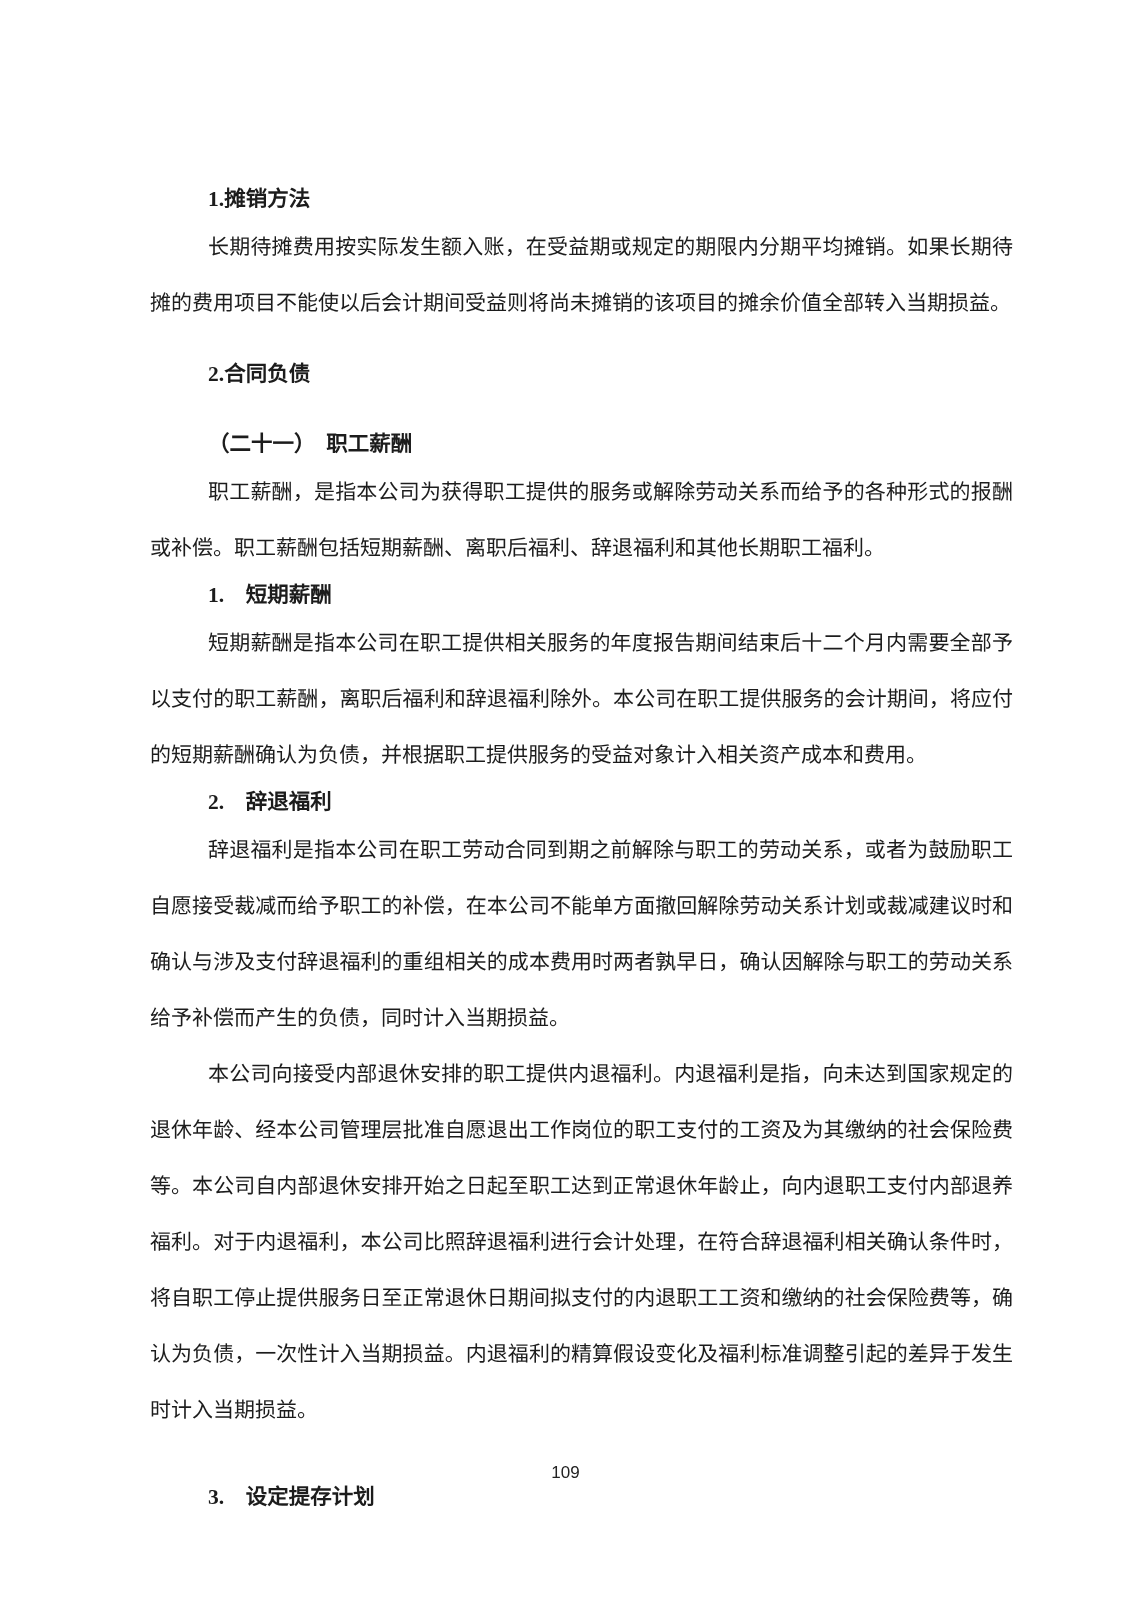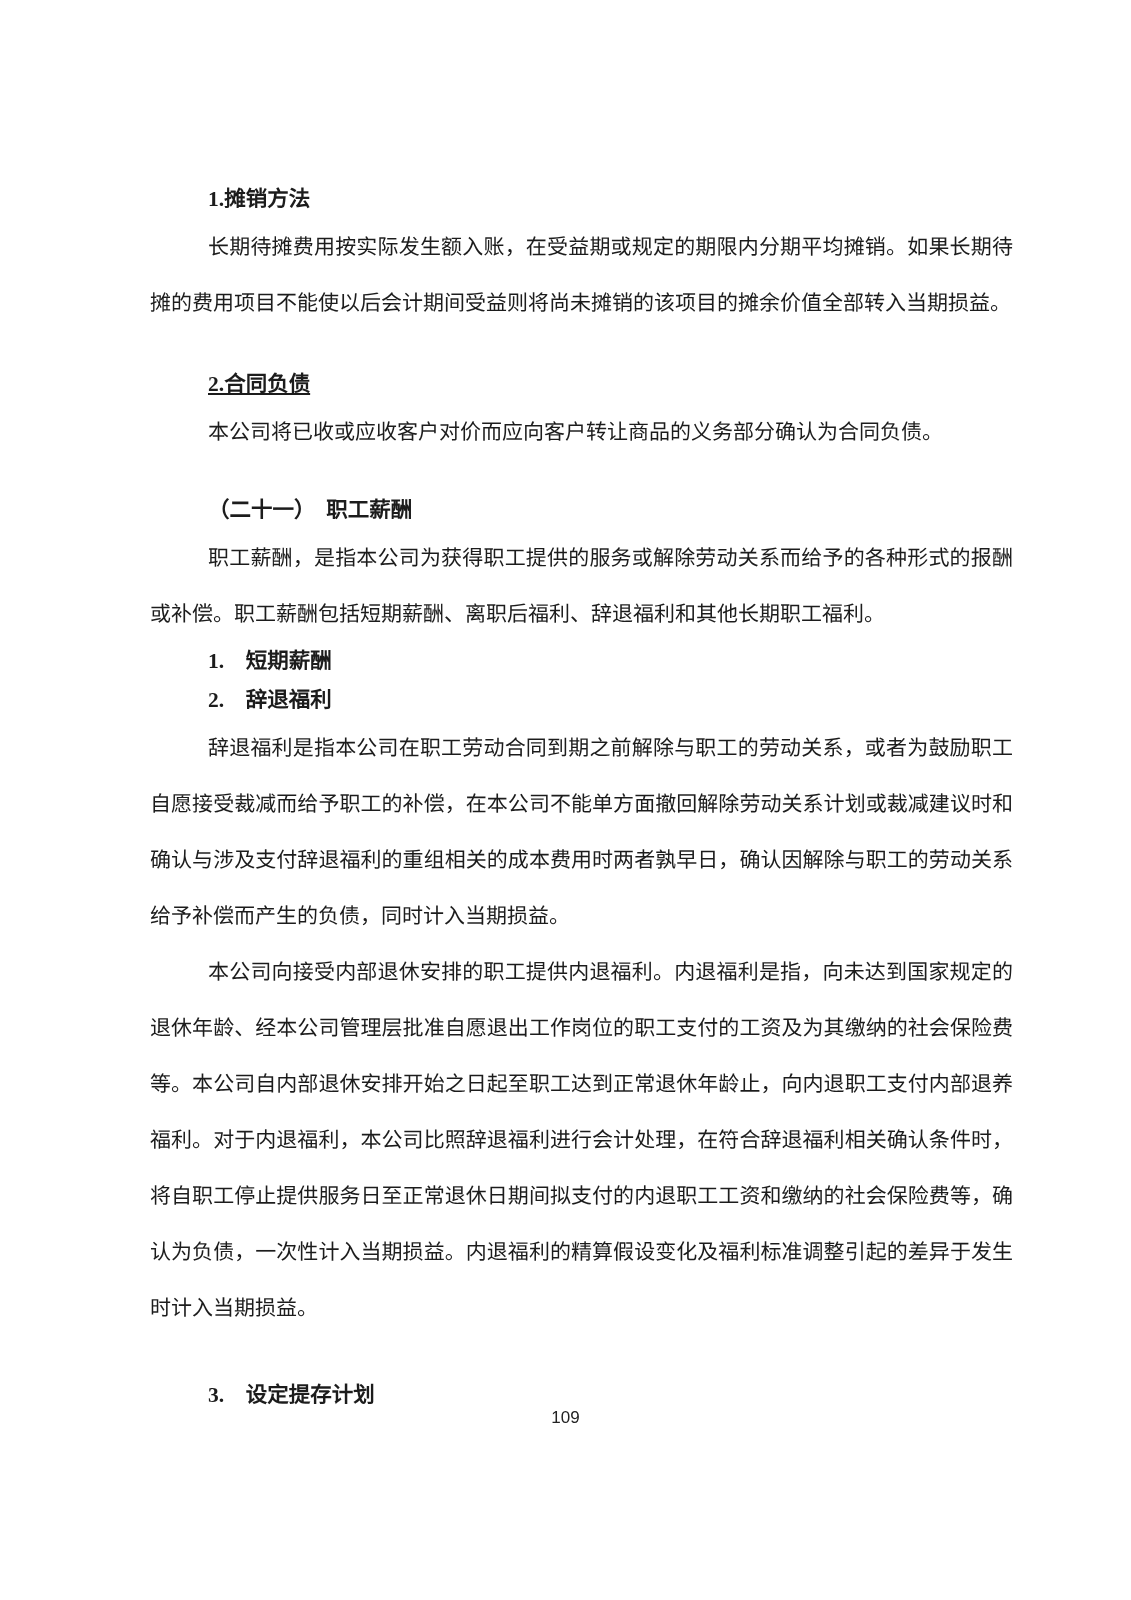--- a/index.html
+++ b/index.html
@@ -23,50 +23,50 @@
     line-height: 39px;
     text-indent: 58px;
     white-space: pre-wrap;
   }
   .p {
     font-size: 21px;
     line-height: 56px;
     text-align: justify;
     text-indent: 58px;
   }
-  .gap-a { margin-top: 34px; text-decoration: underline; }  
+  .gap-a { margin-top: 24px; }  
   .gap-b { margin-top: 31px; }  
   .gap-c { }  
   .gap-d { margin-top: 40px; }  
   .page-num {
     position: absolute;
-    top: 1408px;
+    top: 1463px;
     left: 0;
     width: 100%;
     text-align: center;
     font-family: "Liberation Sans", "DejaVu Sans", sans-serif;
     font-size: 17px;
     color: #222222;
   }
 </style>
 </head>
 <body>
 
 <div class="doc">
 
   <h3 class="h">1.摊销方法</h3>
   <p class="p">长期待摊费用按实际发生额入账，在受益期或规定的期限内分期平均摊销。如果长期待摊的费用项目不能使以后会计期间受益则将尚未摊销的该项目的摊余价值全部转入当期损益。</p>
 
   <h3 class="h gap-a">2.合同负债</h3>
-  <p class="p">本公司将已收或应收客户对价而应向客户转让商品的义务部分确认为合同负债。</p>
 
   <h3 class="h gap-b">（二十一）　职工薪酬</h3>
   <p class="p">职工薪酬，是指本公司为获得职工提供的服务或解除劳动关系而给予的各种形式的报酬或补偿。职工薪酬包括短期薪酬、离职后福利、辞退福利和其他长期职工福利。</p>
 
   <h3 class="h">1.　短期薪酬</h3>
+  <p class="p">短期薪酬是指本公司在职工提供相关服务的年度报告期间结束后十二个月内需要全部予以支付的职工薪酬，离职后福利和辞退福利除外。本公司在职工提供服务的会计期间，将应付的短期薪酬确认为负债，并根据职工提供服务的受益对象计入相关资产成本和费用。</p>
 
   <h3 class="h gap-c">2.　辞退福利</h3>
   <p class="p">辞退福利是指本公司在职工劳动合同到期之前解除与职工的劳动关系，或者为鼓励职工自愿接受裁减而给予职工的补偿，在本公司不能单方面撤回解除劳动关系计划或裁减建议时和确认与涉及支付辞退福利的重组相关的成本费用时两者孰早日，确认因解除与职工的劳动关系给予补偿而产生的负债，同时计入当期损益。</p>
   <p class="p">本公司向接受内部退休安排的职工提供内退福利。内退福利是指，向未达到国家规定的退休年龄、经本公司管理层批准自愿退出工作岗位的职工支付的工资及为其缴纳的社会保险费等。本公司自内部退休安排开始之日起至职工达到正常退休年龄止，向内退职工支付内部退养福利。对于内退福利，本公司比照辞退福利进行会计处理，在符合辞退福利相关确认条件时，将自职工停止提供服务日至正常退休日期间拟支付的内退职工工资和缴纳的社会保险费等，确认为负债，一次性计入当期损益。内退福利的精算假设变化及福利标准调整引起的差异于发生时计入当期损益。</p>
 
   <h3 class="h gap-d">3.　设定提存计划</h3>
 
 </div>
 
 <div class="page-num">109</div>

